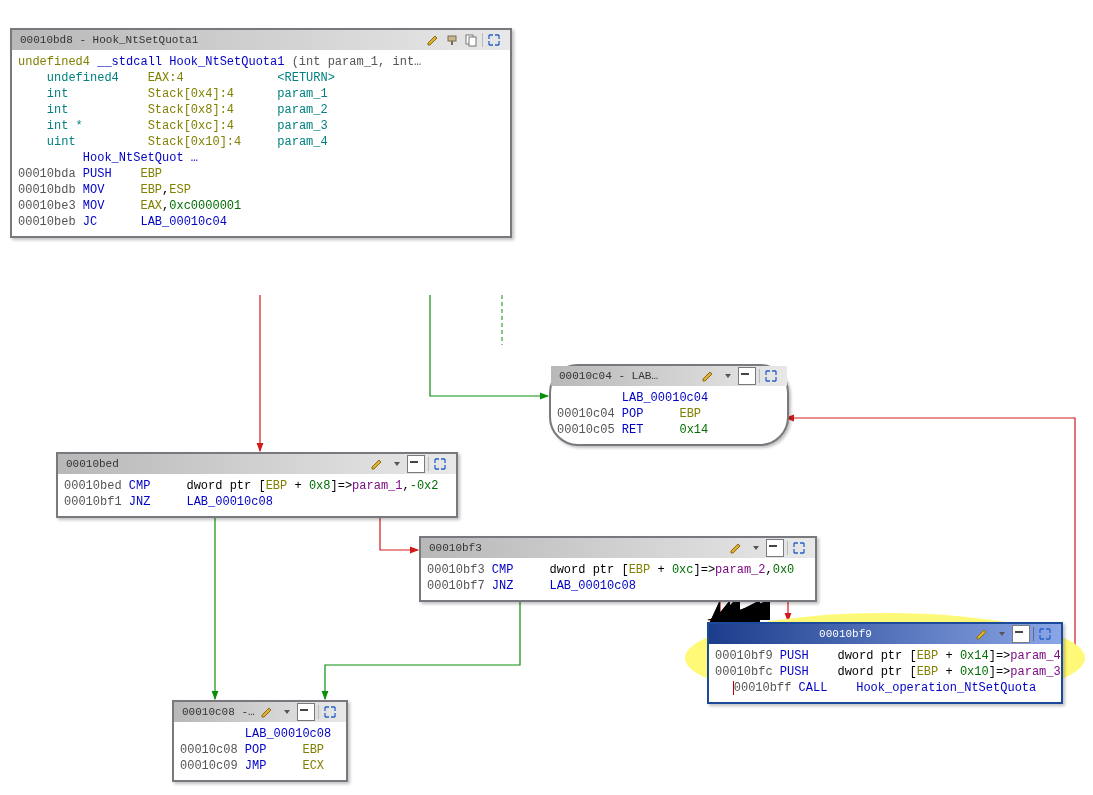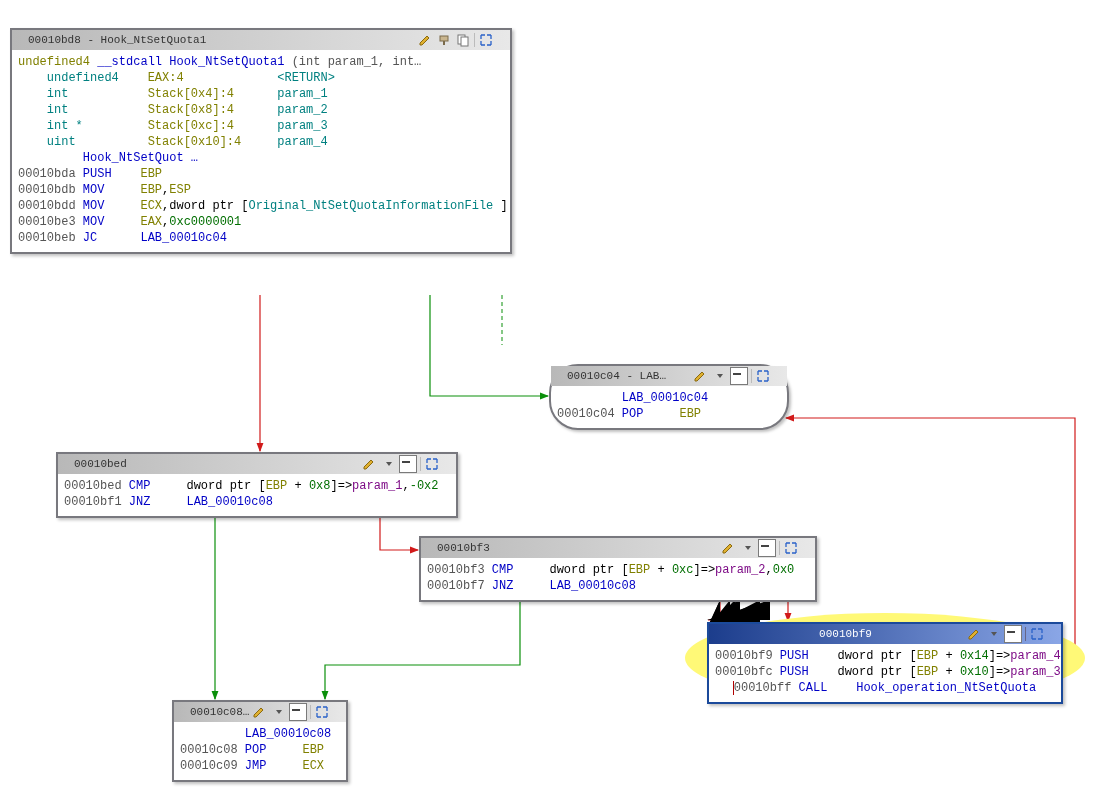--- a/index.html
+++ b/index.html
@@ -20,21 +20,21 @@
     box-shadow: 2px 2px 3px rgba(0,0,0,0.25);
   }
   .block.selected {
     border-color: #1b4a9b;
     text-align: center;
   }
   .block-title {
     display: flex;
     align-items: center;
     height: 20px;
-    padding: 0 16px;
+    padding: 0 8px;
     background: linear-gradient(to right, #b8b8b8, #e8e8e8);
     font-size: 11px;
     color: #333333;
     white-space: nowrap;
     overflow: hidden;
   }
   .block-title.grad-blue {
     background: linear-gradient(to right, #1c3d8c, #8aa6e6);
     color: #ffffff;
   }
@@ -185,21 +185,20 @@
   <div class="block-body">
     <div class="ln"><span class="kw-olive">undefined4</span> <span class="kw-blue">__stdcall</span> <span class="kw-blue">Hook_NtSetQuota1</span> <span style="color:#555;">(int param_1, int…</span></div>
     <div class="ln"><span style="color:transparent;">....</span><span class="kw-teal">undefined4</span><span>    </span><span class="kw-olive">EAX:4</span><span>             </span><span class="kw-teal">&lt;RETURN&gt;</span></div>
     <div class="ln"><span style="color:transparent;">....</span><span class="kw-teal">int</span><span>           </span><span class="kw-olive">Stack[0x4]:4</span><span>      </span><span class="kw-teal">param_1</span></div>
     <div class="ln"><span style="color:transparent;">....</span><span class="kw-teal">int</span><span>           </span><span class="kw-olive">Stack[0x8]:4</span><span>      </span><span class="kw-teal">param_2</span></div>
     <div class="ln"><span style="color:transparent;">....</span><span class="kw-teal">int *</span><span>         </span><span class="kw-olive">Stack[0xc]:4</span><span>      </span><span class="kw-teal">param_3</span></div>
     <div class="ln"><span style="color:transparent;">....</span><span class="kw-teal">uint</span><span>          </span><span class="kw-olive">Stack[0x10]:4</span><span>     </span><span class="kw-teal">param_4</span></div>
     <div class="ln"><span style="color:transparent;">.........</span><span class="kw-blue">Hook_NtSetQuot …</span></div>
     <div class="ln"><span class="addr">00010bda</span> <span class="op">PUSH</span>    <span class="reg">EBP</span></div>
     <div class="ln"><span class="addr">00010bdb</span> <span class="op">MOV </span>    <span class="reg">EBP</span>,<span class="reg">ESP</span></div>
-    <div class="ln"><span class="addr">00010bdd</span> <span class="op">MOV </span>    <span class="reg">ECX</span>,dword ptr [<span class="kw-teal">Original_NtSetQuotaInformationFile</span> ]</div>
     <div class="ln"><span class="addr">00010be3</span> <span class="op">MOV </span>    <span class="reg">EAX</span>,<span class="imm">0xc0000001</span></div>
     <div class="ln"><span class="addr">00010beb</span> <span class="op">JC  </span>    <span class="lbl">LAB_00010c04</span></div>
   </div>
 </div>
 
 <div class="block" style="left:549px; top:364px; width:236px;border-radius:29px;">
   <div class="block-title">
     <span class="title-label">00010c04 - LAB…</span>
     <span class="title-icons">
       <span>
@@ -213,20 +212,21 @@
       <span>
           <svg width="14" height="14">
             <path d="M2 2h4M2 2v4M12 2h-4M12 2v4M2 12h4M2 12v-4M12 12h-4M12 12v-4" stroke="#2a62c9" stroke-width="1.3" fill="none"></path>
           </svg>
         </span>
     </span>
   </div>
   <div class="block-body">
     <div class="ln"><span style="color:transparent;">.........</span><span class="kw-blue">LAB_00010c04</span></div>
     <div class="ln"><span class="addr">00010c04</span> <span class="op">POP </span>    <span class="reg">EBP</span></div>
+    <div class="ln"><span class="addr">00010c05</span> <span class="op">RET </span>    <span class="imm">0x14</span></div>
   </div>
 </div>
 
 <div class="block" style="left:56px; top:452px; width:398px;">
   <div class="block-title">
     <span class="title-label">00010bed</span>
     <span class="title-icons">
       <span>
           <svg width="14" height="14">
             <path d="M2 10 L9 3 L11 5 L4 12 L2 12 Z" fill="#e0b030" stroke="#8a6a10"></path>

